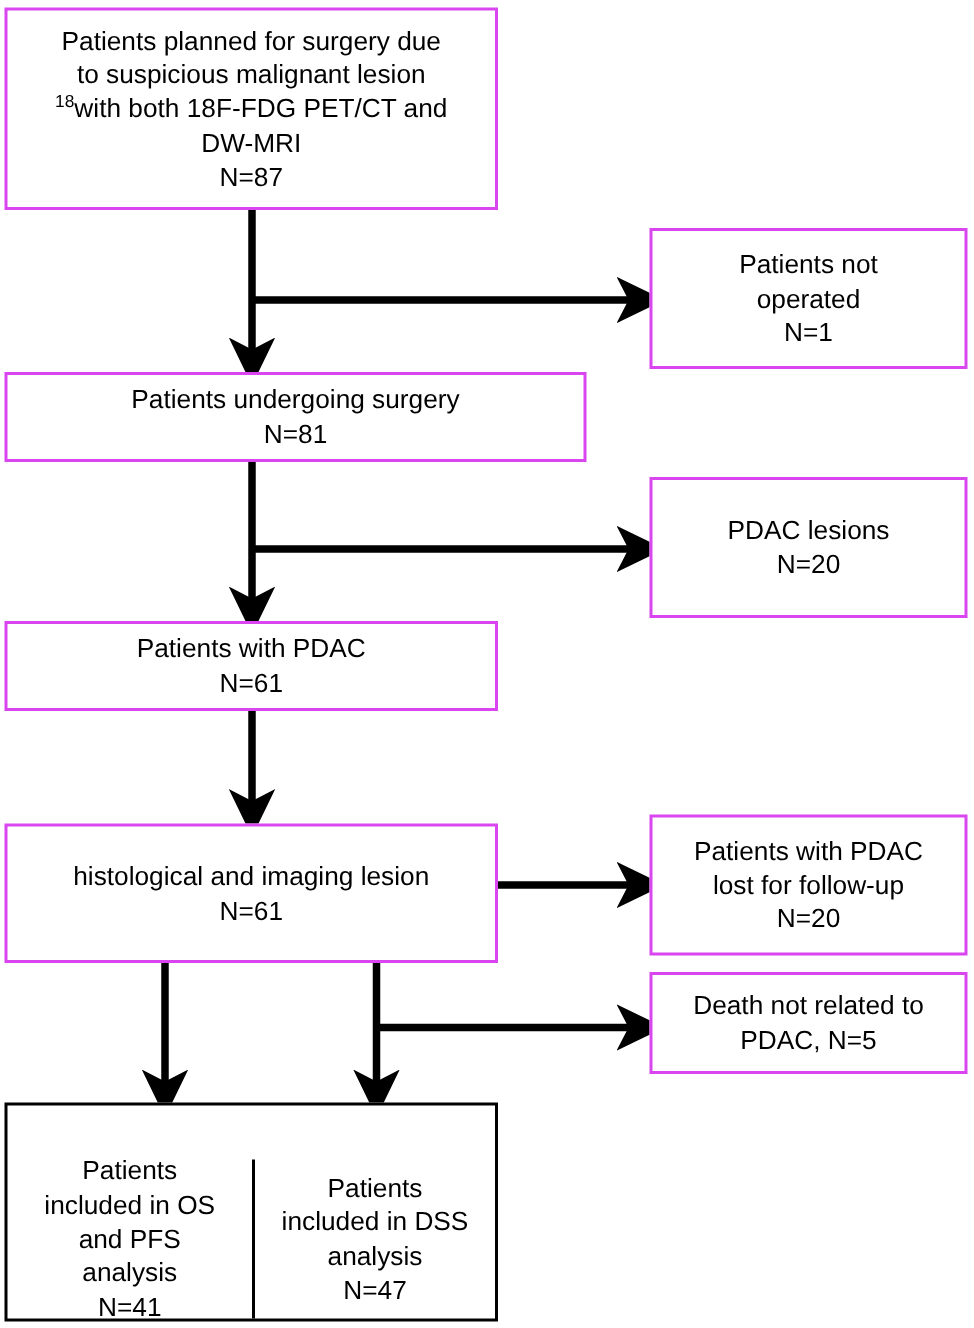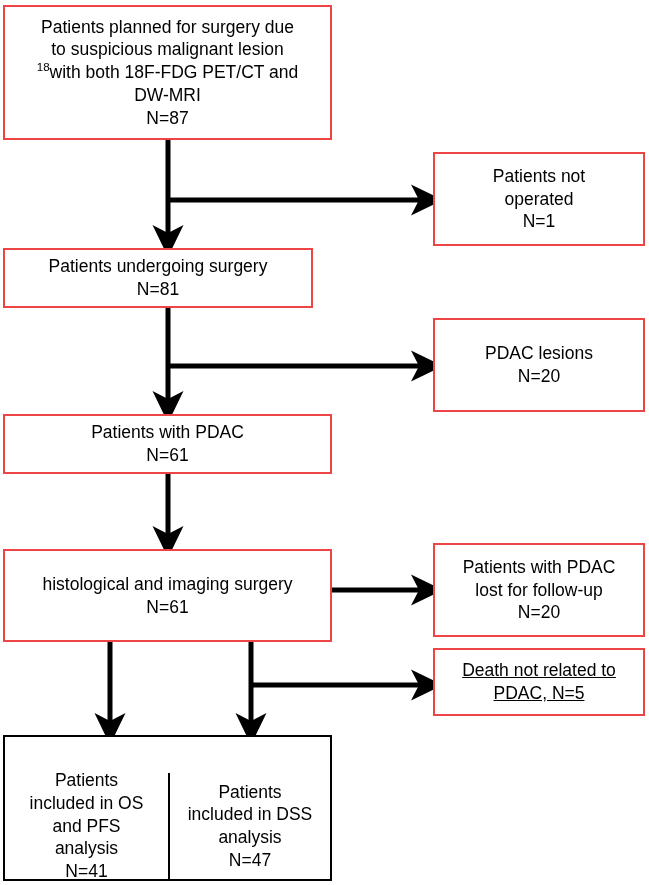--- a/index.html
+++ b/index.html
@@ -5,21 +5,21 @@
   html,body{margin:0;padding:0;background:#ffffff;}
   body{
     width:649px;height:885px;position:relative;overflow:hidden;
     font-family:"Liberation Sans","DejaVu Sans",sans-serif;
     color:#000000;
   }
   #flow{position:absolute;left:0;top:0;width:649px;height:885px;}
   .node{
     position:absolute;
     box-sizing:border-box;
-    border:2px solid #ef4444;
+    border:2px solid #d946ef;
     background:#ffffff;
     display:flex;
     flex-direction:column;
     align-items:center;
     justify-content:center;
     text-align:center;
     font-size:17.5px;
     line-height:1.30;
     padding:2px 6px;
     z-index:2;
@@ -100,47 +100,47 @@
     <span class="ln">DW-MRI</span>
     <span class="ln">N=87</span>
   </div>
 
   <div class="node" style="left:433px;top:152px;width:212px;height:94px;">
     <span class="ln">Patients not</span>
     <span class="ln">operated</span>
     <span class="ln">N=1</span>
   </div>
 
-  <div class="node" style="left:3px;top:248px;width:310px;height:60px;">
+  <div class="node" style="left:3px;top:248px;width:388px;height:60px;">
     <span class="ln">Patients undergoing surgery</span>
     <span class="ln">N=81</span>
   </div>
 
   <div class="node" style="left:433px;top:318px;width:212px;height:94px;">
     <span class="ln">PDAC lesions</span>
     <span class="ln">N=20</span>
   </div>
 
   <div class="node" style="left:3px;top:414px;width:329px;height:60px;">
     <span class="ln">Patients with PDAC</span>
     <span class="ln">N=61</span>
   </div>
 
   <div class="node" style="left:3px;top:549px;width:329px;height:93px;">
-    <span class="ln">histological and imaging surgery</span>
+    <span class="ln">histological and imaging lesion</span>
     <span class="ln">N=61</span>
   </div>
 
   <div class="node" style="left:433px;top:543px;width:212px;height:94px;">
     <span class="ln">Patients with PDAC</span>
     <span class="ln">lost for follow-up</span>
     <span class="ln">N=20</span>
   </div>
 
-  <div class="node" style="left:433px;top:648px;width:212px;height:68px;text-decoration:underline;">
+  <div class="node" style="left:433px;top:648px;width:212px;height:68px;">
     <span class="ln">Death not related to</span>
     <span class="ln">PDAC, N=5</span>
   </div>
 
   <div class="pair-wrap" style="left:3px;top:735px;width:329px;height:146px;">
     <div class="pair-cell" style="width:163px;">
       <span class="ln">Patients</span>
       <span class="ln">included in OS</span>
       <span class="ln">and PFS</span>
       <span class="ln">analysis</span>

